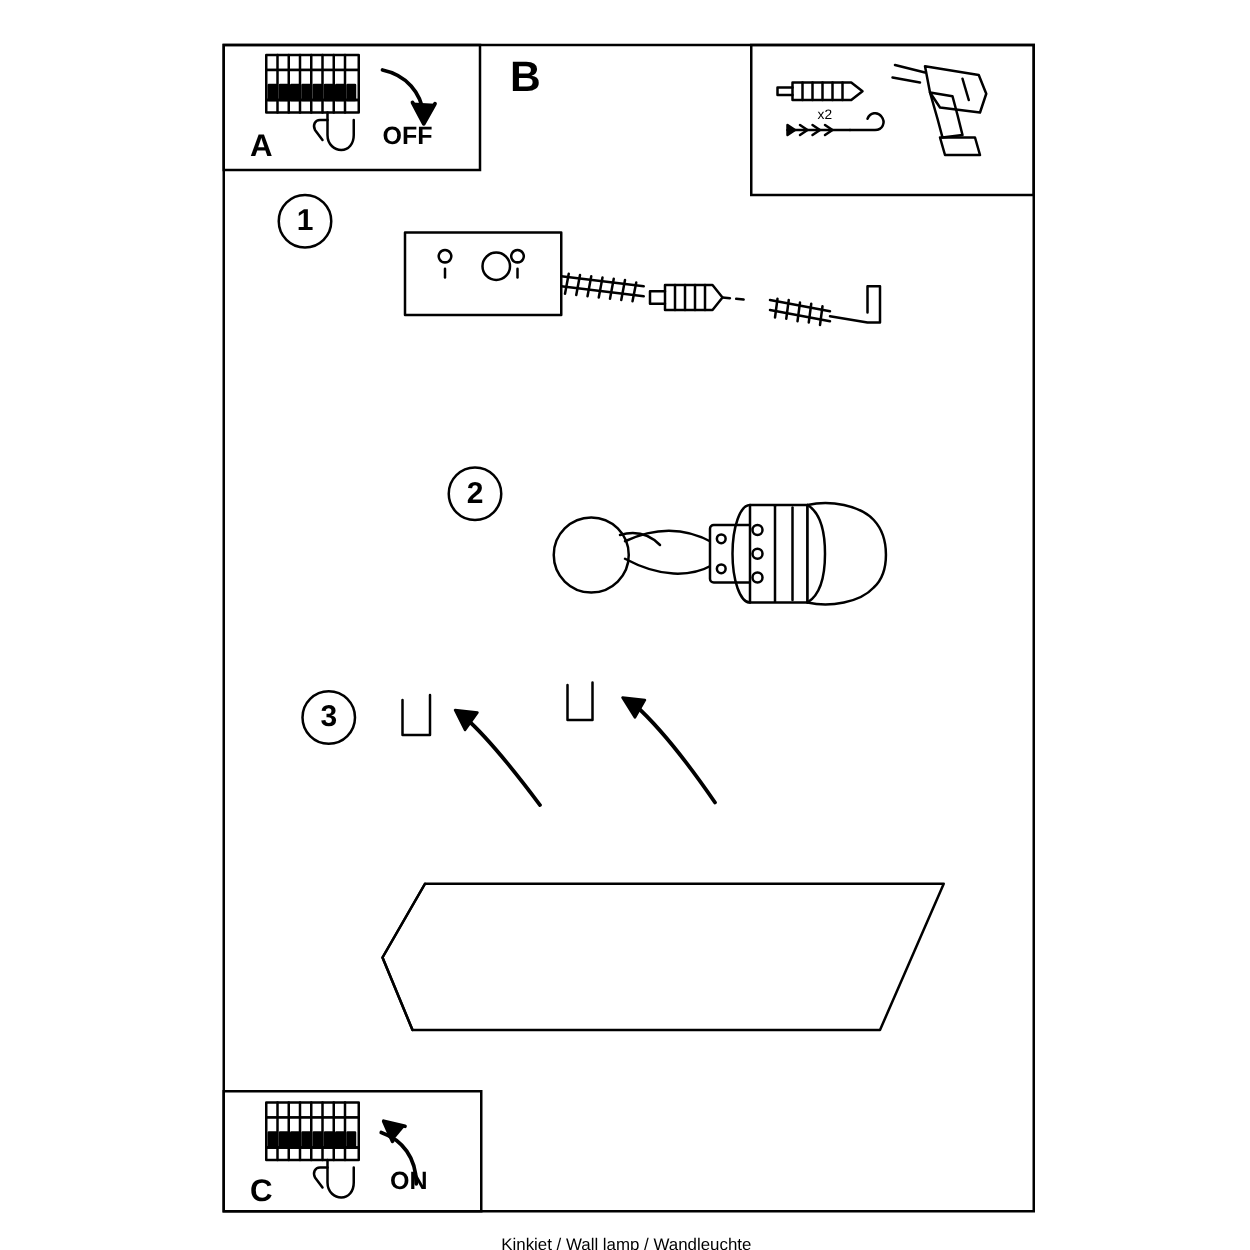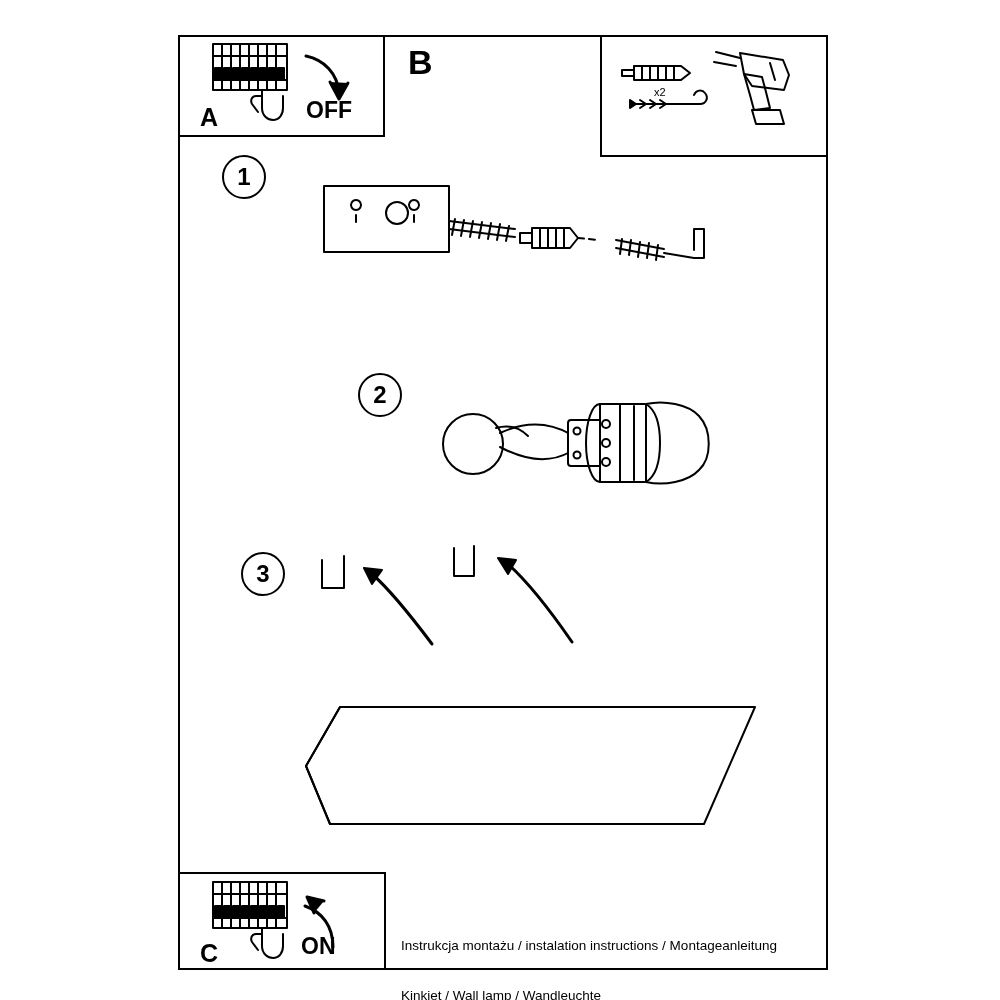--- a/index.html
+++ b/index.html
@@ -41,21 +41,21 @@
   #box-c { left: 178px; top: 872px; width: 208px; height: 98px; }
 
   .letter {
     position: absolute;
     font-size: 25px;
     font-weight: bold;
     line-height: 1;
   }
   .word {
     position: absolute;
-    font-size: 23px;
+    font-size: 20px;
     font-weight: bold;
     line-height: 1;
   }
   .big-letter {
     position: absolute;
     font-size: 34px;
     font-weight: bold;
     line-height: 1;
   }
   .step-circle {
@@ -278,18 +278,17 @@
 
   <div class="box" id="box-tools"></div>
   <div class="xlabel" style="left:654px; top:86px;">x2</div>
 
   <div class="step-circle" style="left:222px; top:155px;">1</div>
   <div class="step-circle" style="left:358px; top:373px;">2</div>
   <div class="step-circle" style="left:241px; top:552px;">3</div>
 
   <div class="box" id="box-c"></div>
   <div class="letter" style="left:200px; top:941px;">C</div>
-  <div class="word" style="left:301px; top:935px;">ON</div>
-
-  <div class="caption" style="left:401px; top:936px;">Instrukcja montażu / instalation instructions / Montageanleitung</div>
+  <div class="word" style="left:312px; top:935px;">ON</div>
+
   <div class="caption" style="left:401px; top:986px;">Kinkiet / Wall lamp / Wandleuchte</div>
 
 </div>
 
 </body></html>

